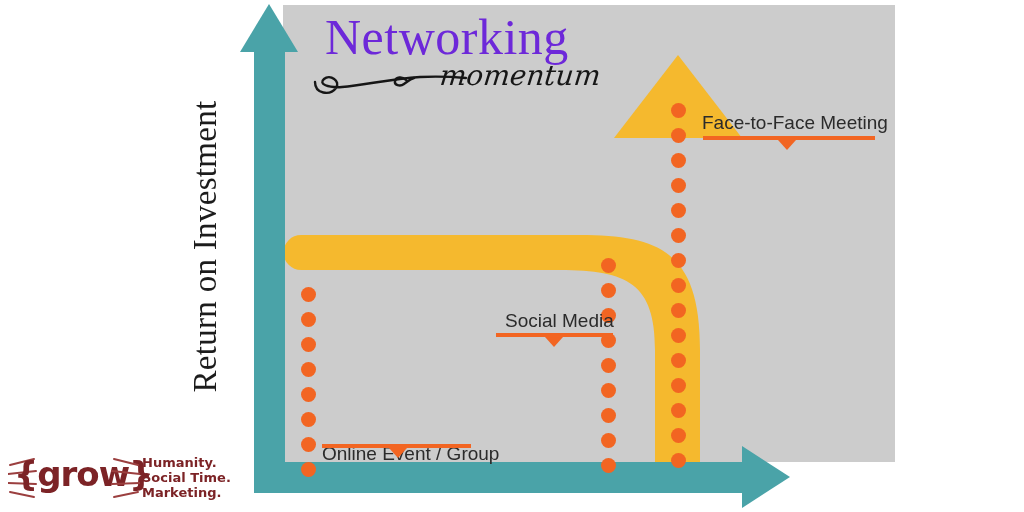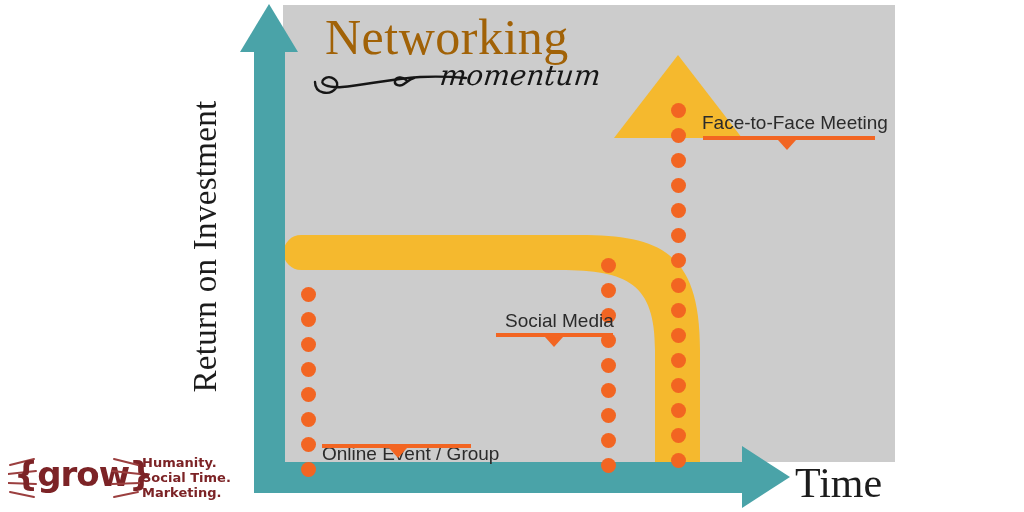--- a/index.html
+++ b/index.html
@@ -92,21 +92,21 @@
     white-space: nowrap;
   }
 
   
   .title-main {
     position: absolute;
     left: 325px;
     top: 12px;
     font-family: "Liberation Serif", serif;
     font-size: 50px;
-    color: #a16207;
+    color: #6d28d9;
     letter-spacing: 0.5px;
     line-height: 1;
     white-space: nowrap;
   }
   .title-sub {
     position: absolute;
     left: 440px;
     top: 62px;
     font-family: "DejaVu Serif", serif;
     font-style: italic;
@@ -227,21 +227,20 @@
 
     <polygon points="678,55 742,138 614,138" fill="#f5b92e"></polygon>
   </svg>
 
   <div class="axis-y-shaft"></div>
   <div class="axis-y-head"></div>
   <div class="axis-x-shaft"></div>
   <div class="axis-x-head"></div>
 
   <div class="axis-label-y">Return on Investment</div>
-  <div class="axis-label-x">Time</div>
 
   <div class="title-main">Networking</div>
   <svg class="title-flourish" viewBox="0 0 160 42" xmlns="http://www.w3.org/2000/svg">
     <path d="M5,22 C5,34 20,36 26,28 C31,21 20,14 14,19 C8,24 18,28 32,27 C55,25 80,19 110,17 C130,16 145,17 156,18" fill="none" stroke="#161616" stroke-width="2.4" stroke-linecap="round"></path>
     <path d="M96,20 C92,16 86,17 85,21 C84,25 90,27 94,24 C97,22 100,19 104,18" fill="none" stroke="#161616" stroke-width="2.4" stroke-linecap="round"></path>
   </svg>
   <div class="title-sub">momentum</div>
 
   <div>
     <div class="dot" style="left:301px; top:287px;"></div>

